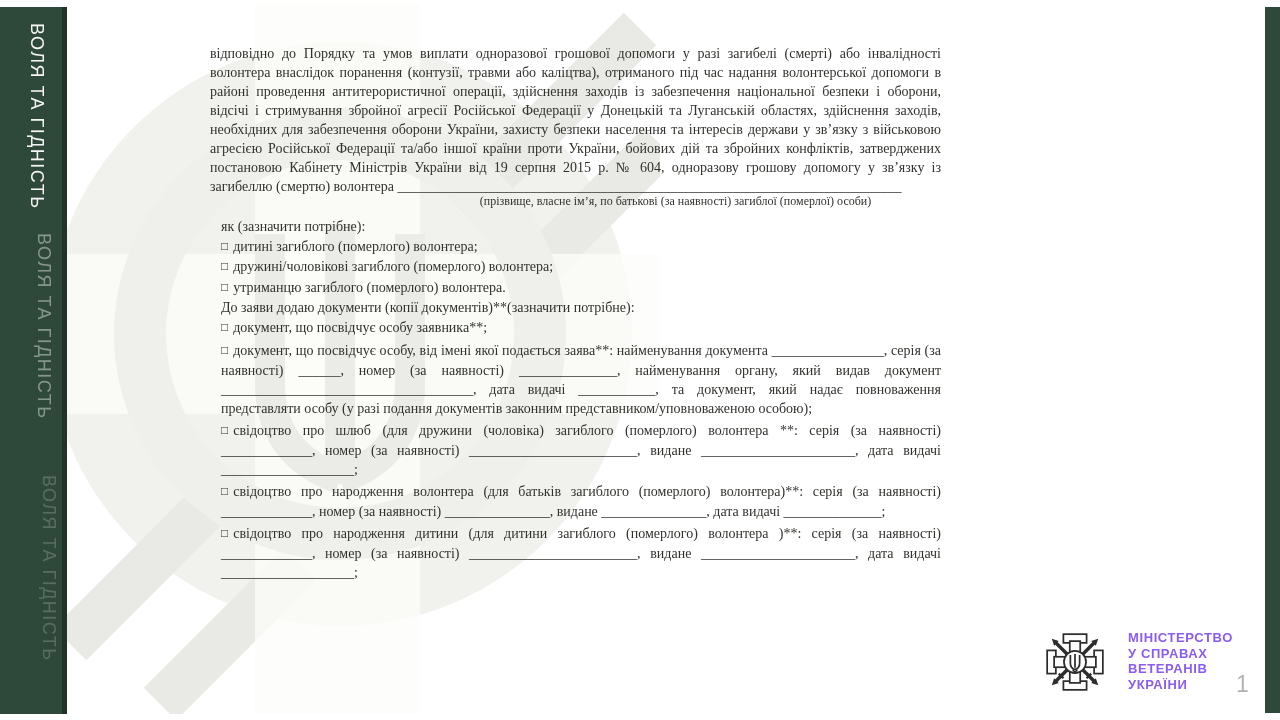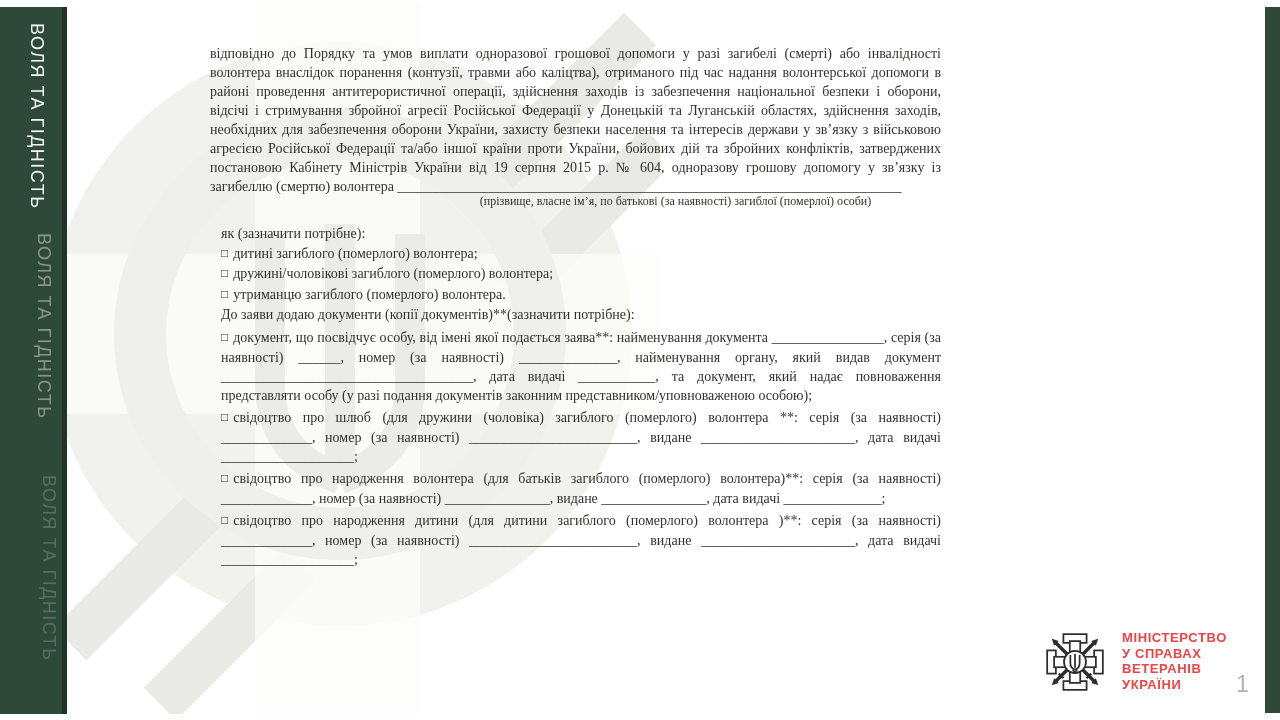--- a/index.html
+++ b/index.html
@@ -53,30 +53,30 @@
   .indent { padding-left: 11px; }
   .line { line-height: 19.5px; }
   .check-line { line-height: 19.5px; white-space: nowrap; }
   .cb {
     display: inline-block;
     font-size: 12px;
     margin-right: 5px;
     transform: translateY(-1px);
   }
   p.attach { text-align: justify; margin-top: 3px; line-height: 19px; }
-  .mt5 { margin-top: 17px; }
+  .mt5 { margin-top: 10px; }
 
   
   .footer-logo { position: absolute; left: 1046px; top: 628px; width: 210px; height: 70px; }
   .emblem { position: absolute; left: 0; top: 2px; }
   .ministry {
-    position: absolute; left: 76px; top: 2px;
+    position: absolute; left: 82px; top: 2px;
     font-family: "Liberation Sans", sans-serif;
     font-weight: bold; font-size: 13px; line-height: 15.5px;
-    letter-spacing: 0.6px; color: #ef4444;
+    letter-spacing: 0.6px; color: #8b5cf6;
   }
   .page-num {
     position: absolute; left: 1236px; top: 671px;
     font-family: "Liberation Sans", sans-serif;
     font-size: 23px; color: #b2b2b2;
   }
 </style>
 </head>
 <body>
 
@@ -122,20 +122,23 @@
       </div>
       <div class="check-line">
         <span class="cb">□</span><span>дружині/чоловікові загиблого (померлого) волонтера;</span>
       </div>
       <div class="check-line">
         <span class="cb">□</span><span>утриманцю загиблого (померлого) волонтера.</span>
       </div>
 
       <div class="line">До заяви додаю документи (копії документів)**(зазначити потрібне):</div>
 
+      <div class="check-line">
+        <span class="cb">□</span><span>документ, що посвідчує особу заявника**;</span>
+      </div>
 
       <p class="attach">
         <span class="cb">□</span><span>документ, що посвідчує особу, від імені якої подається заява**: найменування документа ________________, серія (за наявності) ______, номер (за наявності) ______________, найменування органу, який видав документ ____________________________________, дата видачі ___________, та документ, який надає повноваження представляти особу (у разі подання документів законним представником/уповноваженою особою);</span>
       </p>
       <p class="attach">
         <span class="cb">□</span><span>свідоцтво про шлюб (для дружини (чоловіка) загиблого (померлого) волонтера **: серія (за наявності) _____________, номер (за наявності) ________________________, видане ______________________, дата видачі ___________________;</span>
       </p>
       <p class="attach">
         <span class="cb">□</span><span>свідоцтво про народження волонтера (для батьків загиблого (померлого) волонтера)**: серія (за наявності) _____________, номер (за наявності) _______________, видане _______________, дата видачі ______________;</span>
       </p>

